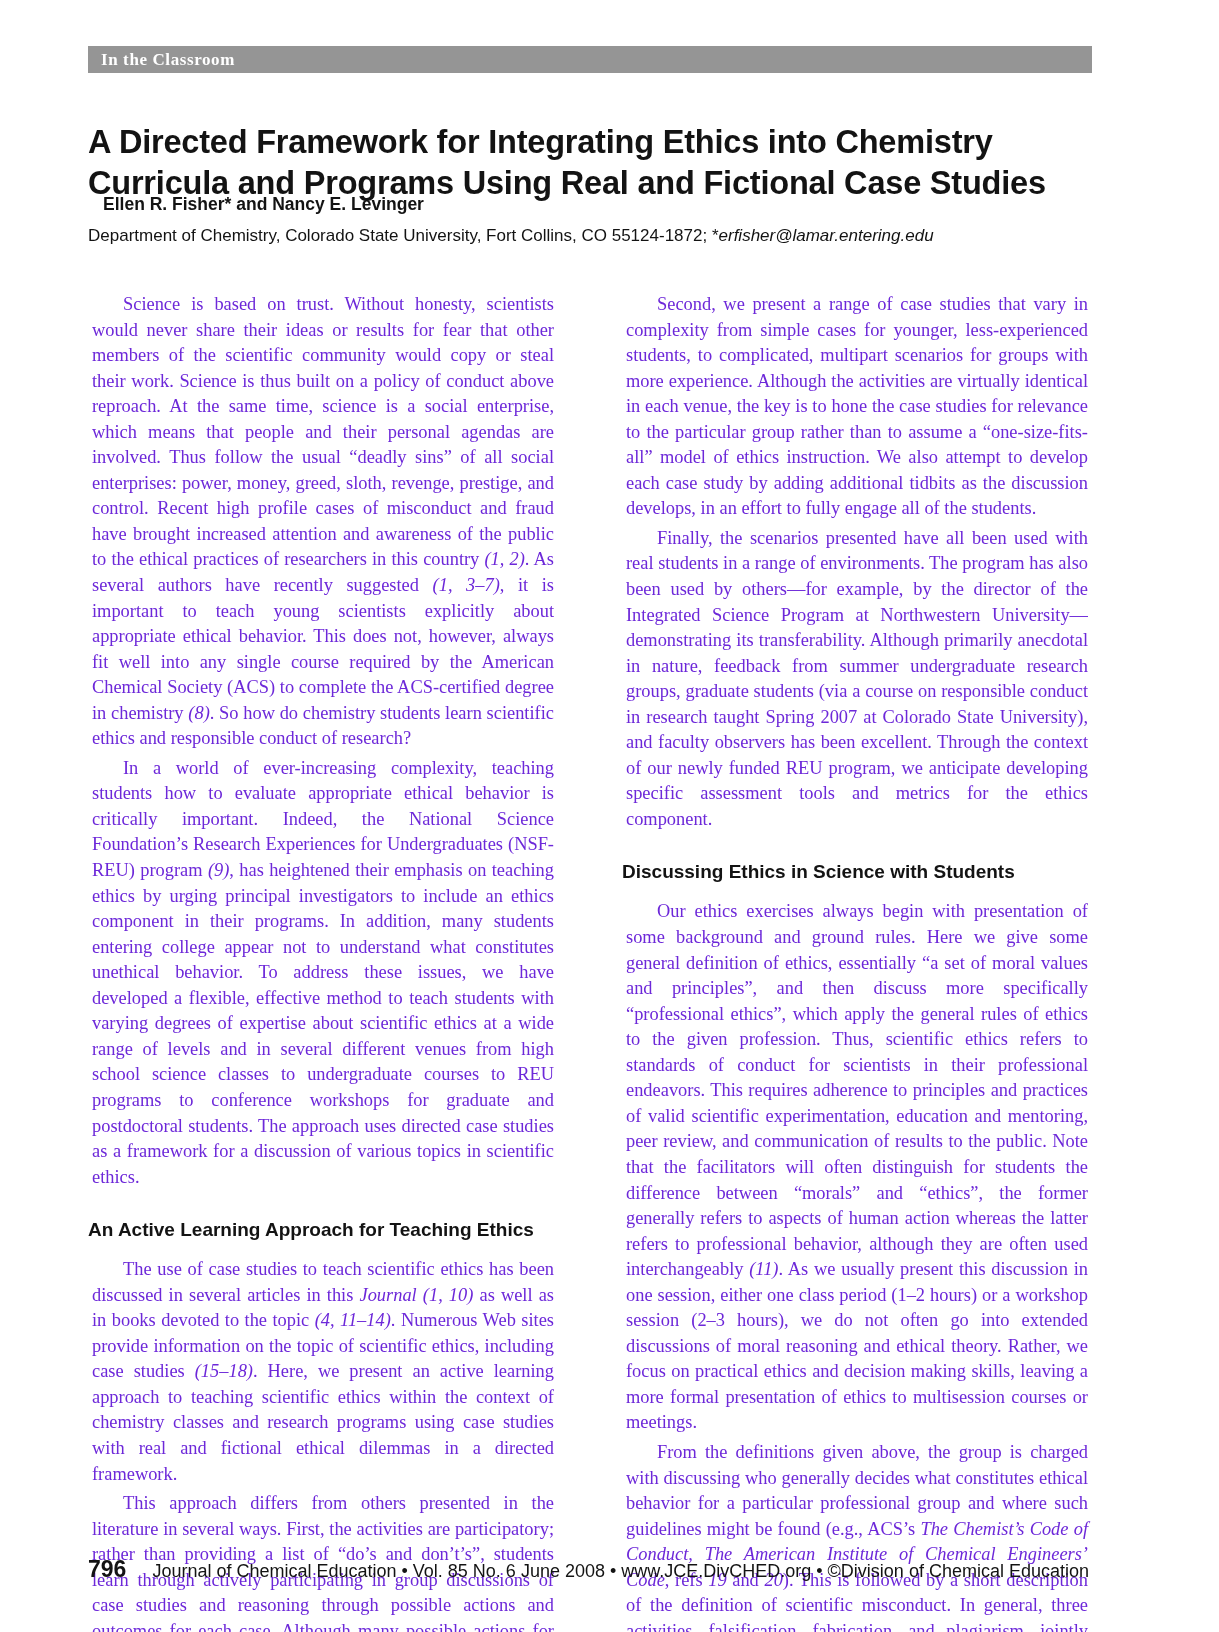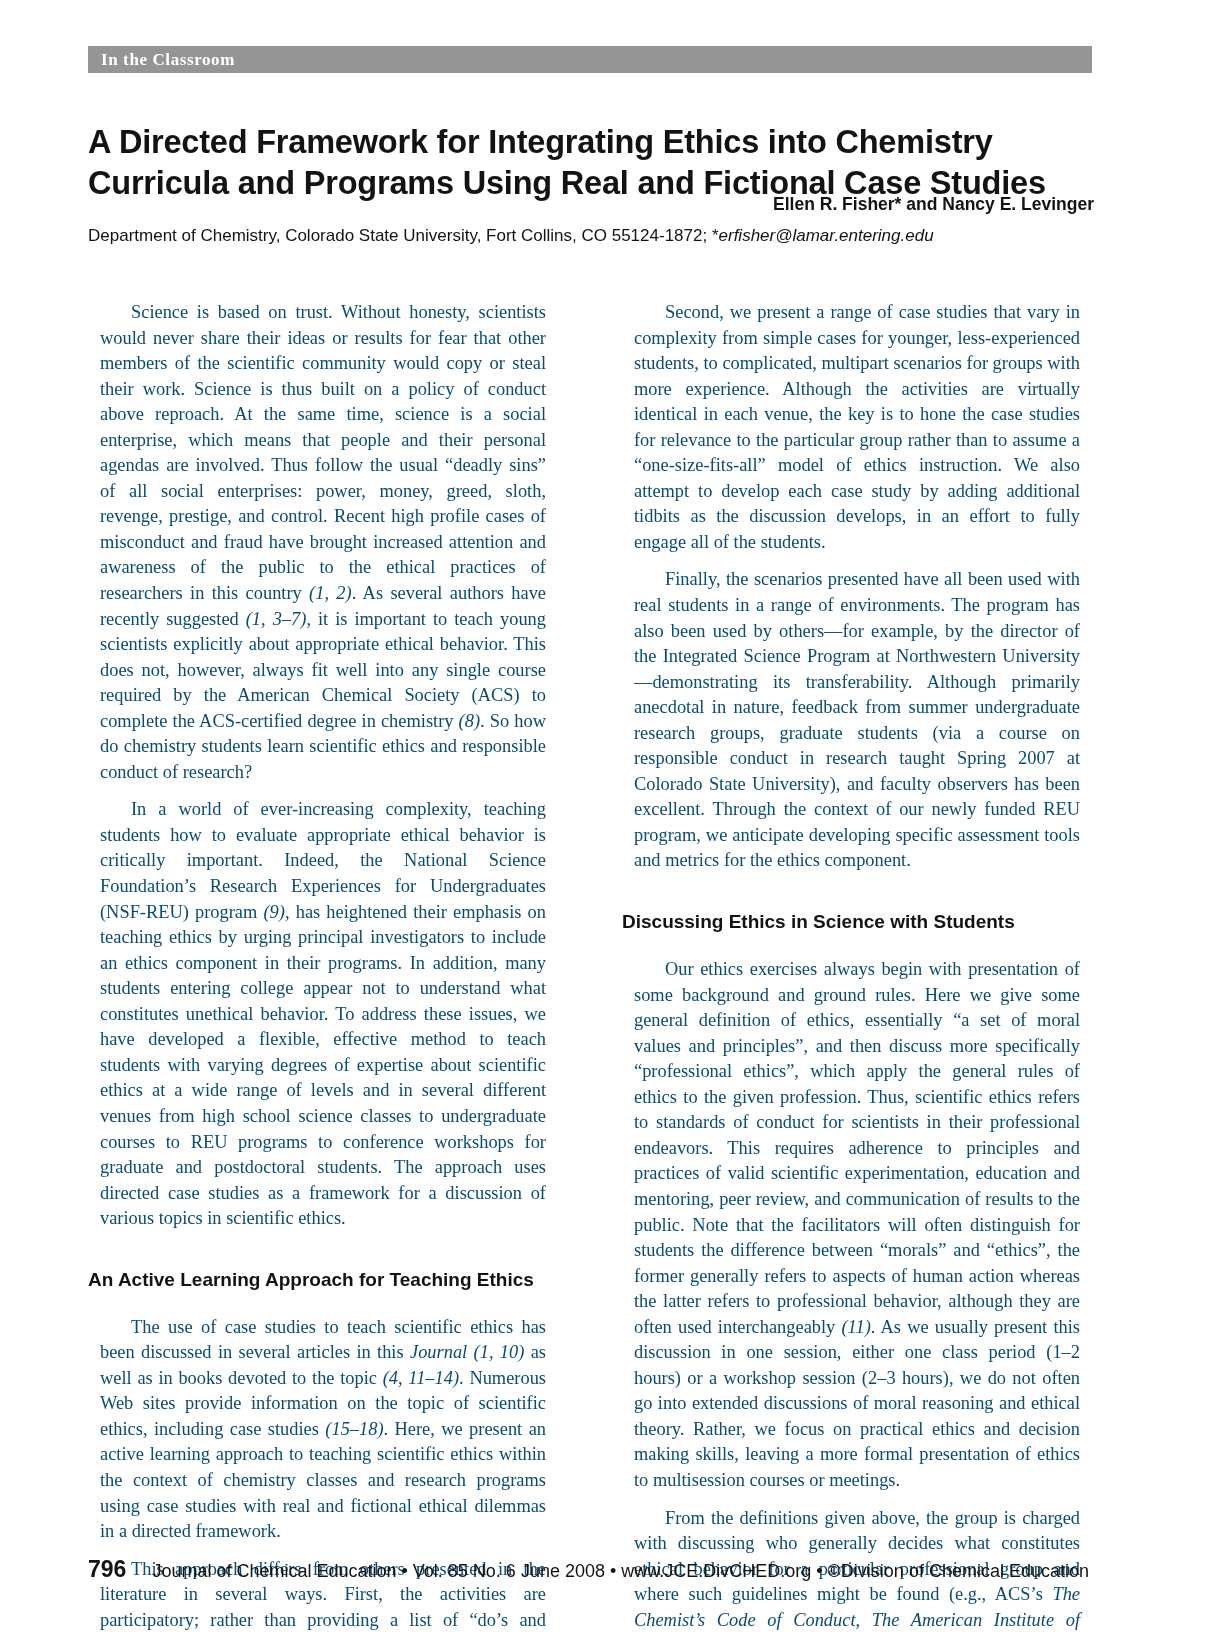--- a/index.html
+++ b/index.html
@@ -53,29 +53,28 @@
     width: 1010px;
     font-family: "Liberation Sans", sans-serif;
     font-weight: bold;
     font-size: 32.5px;
     line-height: 41px;
     letter-spacing: -0.2px;
     color: #131313;
   }
   .authors {
     position: absolute;
-    left: 84px;
+    left: 103px;
     top: 193px;
     width: 1010px;
     font-family: "Liberation Sans", sans-serif;
     font-weight: bold;
     font-size: 17.5px;
     line-height: 23px;
     color: #131313;
-    text-align: right;
   }
   .affiliation {
     position: absolute;
     left: 88px;
     top: 224px;
     width: 1010px;
     font-family: "Liberation Sans", sans-serif;
     font-size: 17px;
     line-height: 23px;
     color: #131313;
@@ -95,28 +94,28 @@
   .col {
     position: absolute;
     top: 0;
     width: 470px;
     height: 1195px;
   }
   .col-left  { left: 0px; }
   .col-right { left: 534px; }
 
   p.body {
-    margin: 12px;
+    margin: 4px;
     font-size: 18.4px;
     line-height: 25.55px;
     text-align: justify;
     text-justify: inter-word;
     text-indent: 31px;
     hyphens: manual;
-    color: #0c4a6e;
+    color: #6d28d9;
   }
 
   h2.section {
     margin: 0;
     padding-top: 24px;
     padding-bottom: 11px;
     font-family: "Liberation Sans", sans-serif;
     font-weight: bold;
     font-size: 19px;
     line-height: 24px;

